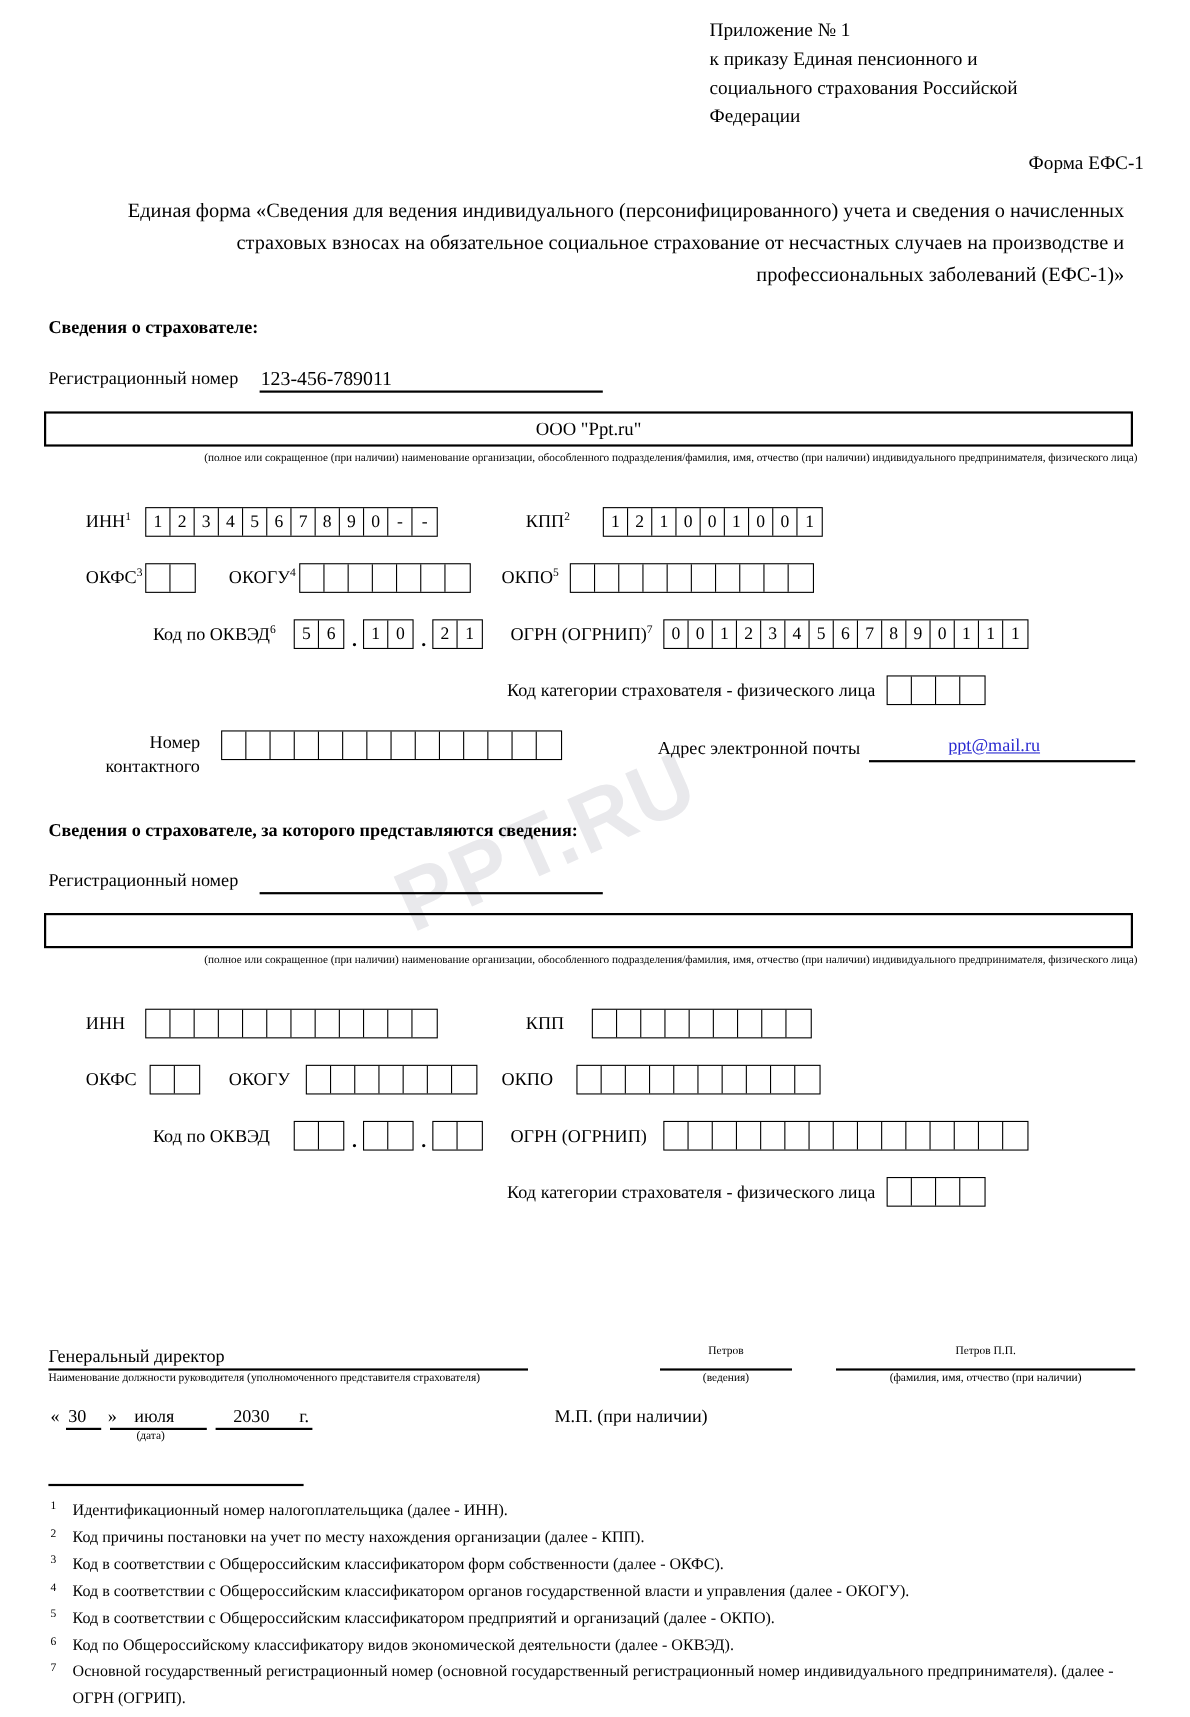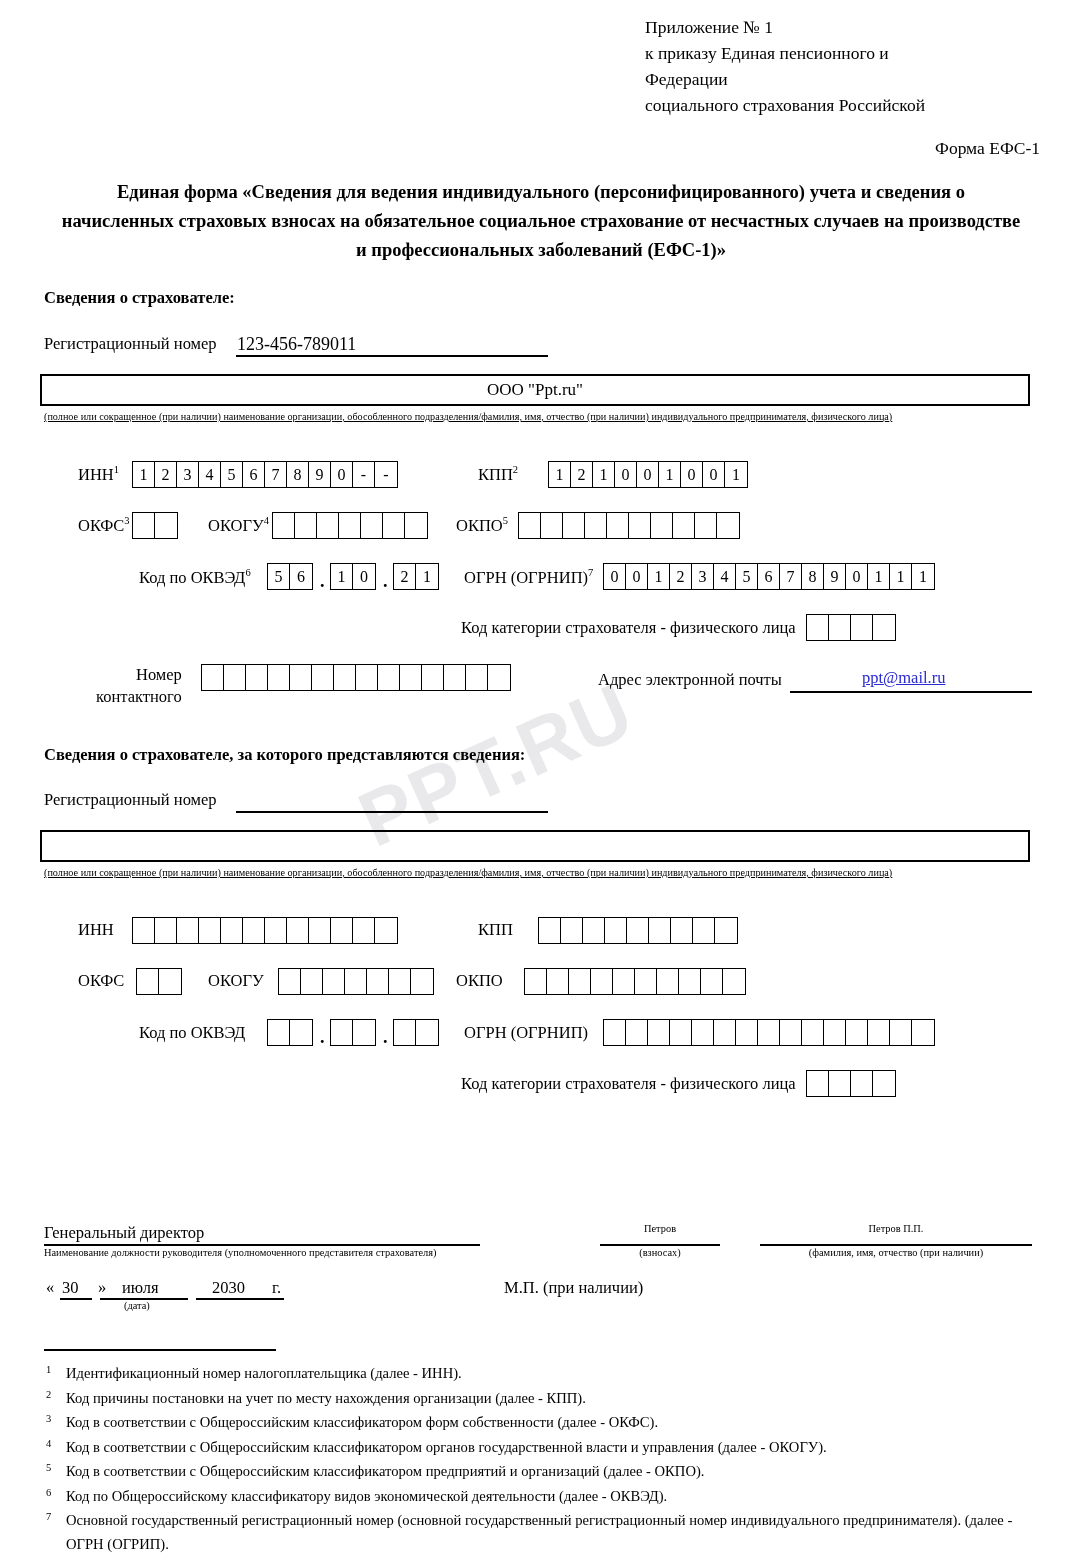--- a/index.html
+++ b/index.html
@@ -58,22 +58,22 @@
     top: 138px;
     font-size: 17.5px;
   }
 
   
   .title {
     position: absolute;
     left: 60px;
     top: 178px;
     width: 962px;
-    text-align: center;
-    font-weight: bold;
+    text-align: right;
+    font-weight: normal;
     font-size: 18.5px;
     line-height: 29px;
   }
 
   
   .sec-head {
     position: absolute;
     font-weight: bold;
     font-size: 16.5px;
   }
@@ -111,24 +111,23 @@
     box-sizing: border-box;
     display: flex;
     align-items: center;
     justify-content: center;
     font-size: 17px;
   }
   .namecap {
     position: absolute;
     width: 990px;
     left: 44px;
-    text-align: left;
+    text-align: right;
     font-size: 10.2px;
     line-height: 14px;
-    text-decoration: underline;
   }
 
   
   .cells {
     position: absolute;
     display: flex;
     border: 1.6px solid #000;
     box-sizing: content-box;
     background: #fff;
   }
@@ -216,22 +215,22 @@
 </head>
 <body>
 
 <div class="page">
 
   <div class="watermark">PPT.RU</div>
 
   <div class="hdr-block layer">
     <div>Приложение № 1</div>
     <div>к приказу Единая пенсионного и</div>
+    <div>социального страхования Российской</div>
     <div>Федерации</div>
-    <div>социального страхования Российской</div>
   </div>
 
   <div class="form-code layer">Форма ЕФС-1</div>
 
   <div class="title layer">Единая форма «Сведения для ведения индивидуального (персонифицированного) учета и сведения о начисленных страховых взносах на обязательное социальное страхование от несчастных случаев на производстве и профессиональных заболеваний (ЕФС-1)»</div>
 
   <div class="sec-head layer" style="left:44px; top:288px;">Сведения о страхователе:</div>
 
   <div class="reg-label layer" style="left:44px; top:334px; width:192px;">Регистрационный номер</div>
   <div class="filled-val layer" style="left:237px; top:334px;">123-456-789011</div>
@@ -495,21 +494,21 @@
       <div class="c"></div>
       <div class="c"></div>
     </div>
 
   <div class="sig-val layer" style="left:44px; top:1223px;">Генеральный директор</div>
   <div class="rule layer" style="left:44px; top:1244px; width:436px;"></div>
   <div class="cap-small layer" style="left:44px; top:1247px;">Наименование должности руководителя (уполномоченного представителя страхователя)</div>
 
   <div class="sig-cap layer" style="left:600px; top:1223px; width:120px;" style2="">Петров</div>
   <div class="rule layer" style="left:600px; top:1244px; width:120px;"></div>
-  <div class="sig-cap layer" style="left:600px; top:1247px; width:120px;">(взносах)</div>
+  <div class="sig-cap layer" style="left:600px; top:1247px; width:120px;">(ведения)</div>
 
   <div class="sig-cap layer" style="left:760px; top:1223px; width:272px;">Петров П.П.</div>
   <div class="rule layer" style="left:760px; top:1244px; width:272px;"></div>
   <div class="sig-cap layer" style="left:760px; top:1247px; width:272px;">(фамилия, имя, отчество (при наличии)</div>
 
   <div class="plain layer" style="left:46px; top:1278px;">«</div>
   <div class="plain layer" style="left:62px; top:1278px;">30</div>
   <div class="rule layer" style="left:60px; top:1298px; width:32px;"></div>
   <div class="plain layer" style="left:98px; top:1278px;">»</div>
 

